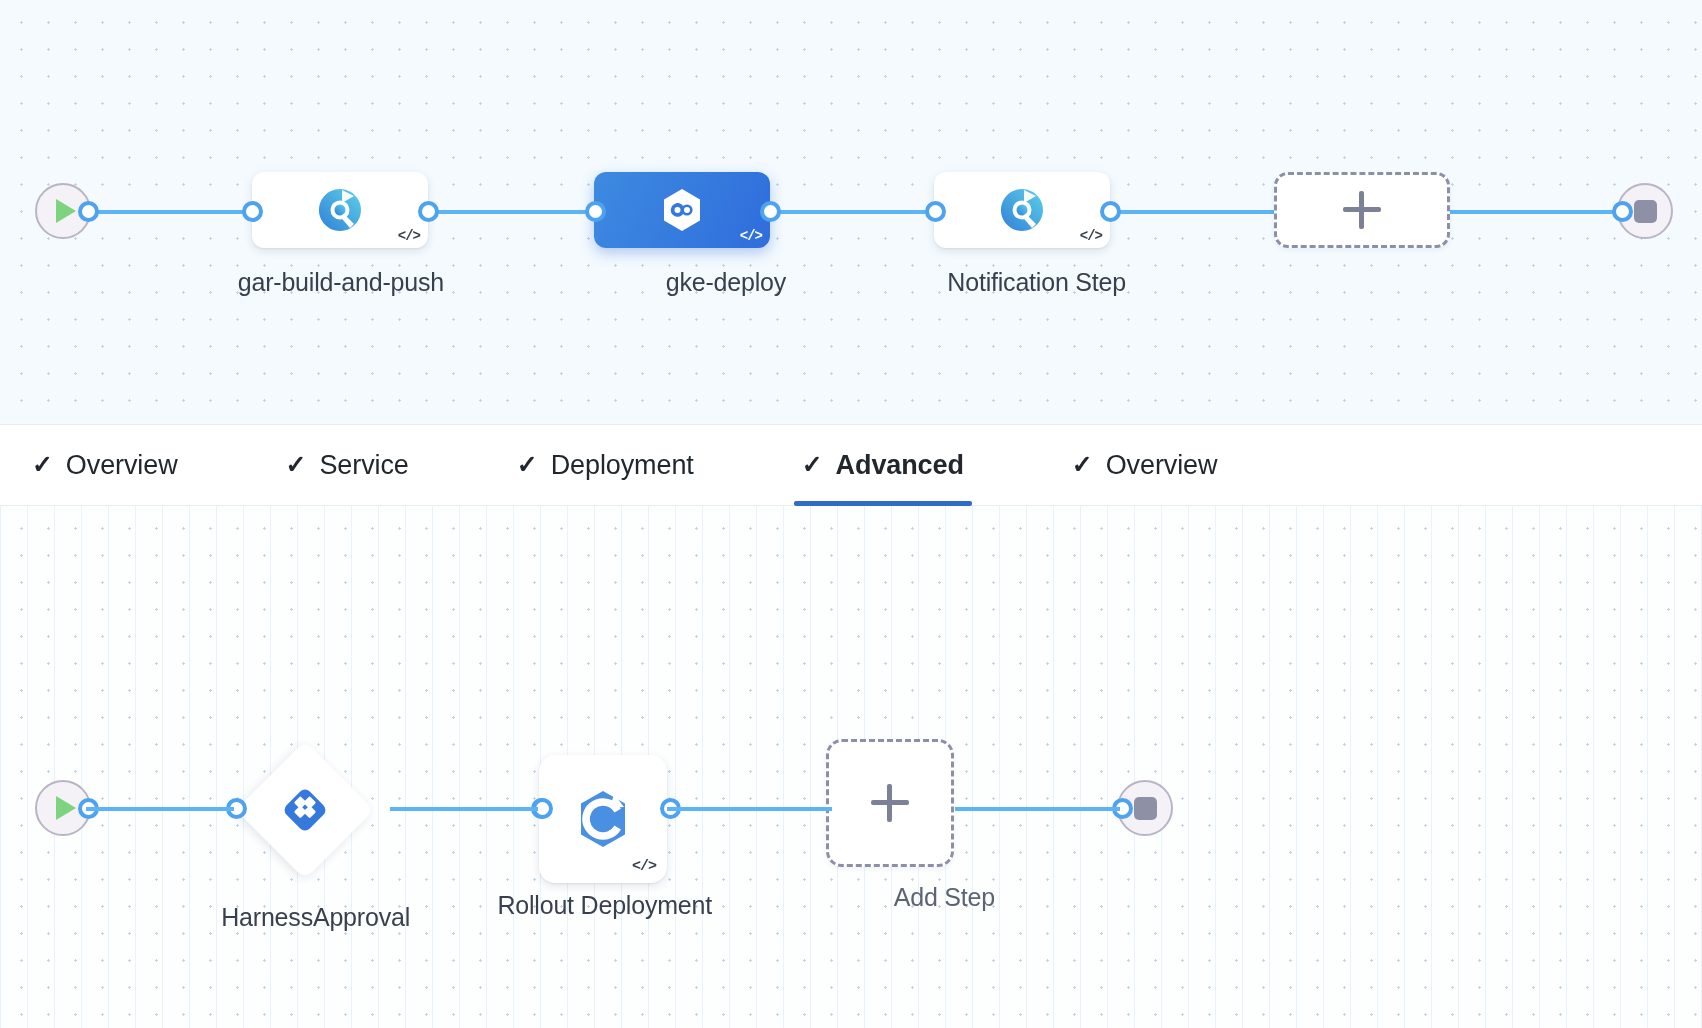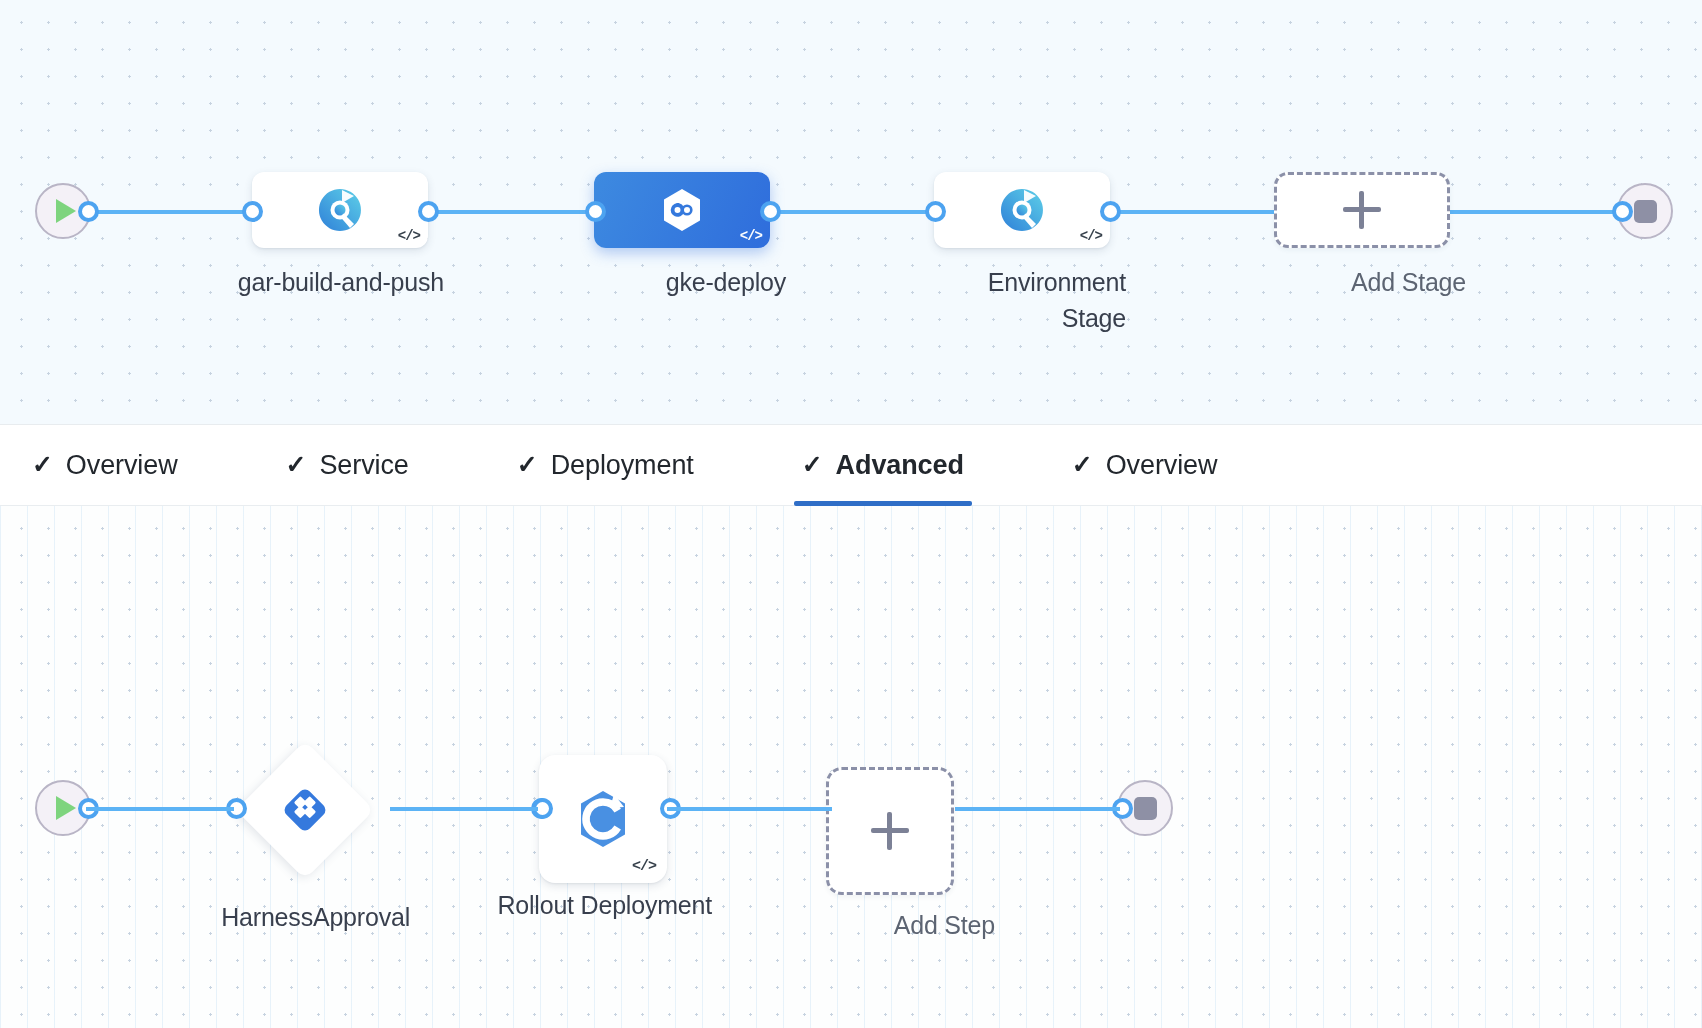--- a/index.html
+++ b/index.html
@@ -264,30 +264,29 @@
             </linearGradient>
           </defs>
           <path d="M24 3 A21 21 0 1 1 23.9 3 Z" fill="url(#ciGrad2)"></path>
           <circle cx="24" cy="24" r="9.5" fill="#ffffff"></circle>
           <circle cx="24" cy="24" r="5.5" fill="url(#ciGrad2)"></circle>
           <path d="M27.5 27.5 L38 38 L34 42 L24.5 31" fill="#ffffff"></path>
           <path d="M26 4 L26 17 L38 10 Z" fill="#ffffff" opacity="0.95"></path>
         </svg>
         <span class="code-badge">&lt;/&gt;</span>
       </div>
-      <div class="node-label" style="left:-16px; top:92px; width:208px;">Environment Stage</div>
+      <div class="node-label" style="left:-16px; top:92px; width:208px;">Notification Step</div>
     </div>
     <div class="port" style="left:925px; top:201px;"></div>
     <div class="port" style="left:1100px; top:201px;"></div>
 
     <div class="node-group" style="left:1274px; top:172px;">
       <div class="dashed-box" style="width:176px; height:76px;">
         <span class="plus"></span>
       </div>
-      <div class="node-label muted" style="left:-16px; top:92px; width:208px;">Add Stage</div>
     </div>
 
     <div class="port" style="left:1612px; top:201px;"></div>
     <div class="terminal" style="left:1617px; top:183px;">
       <div class="stop-sq"></div>
     </div>
   </div>
 
   <div class="divider-top"></div>
 
@@ -350,21 +349,21 @@
           <path d="M33 16 a17 17 0 0 1 14.7 8.5" fill="none" stroke="#ffffff" stroke-width="7.5"></path>
           <path d="M44 8 L54 21 L40 22 Z" fill="#ffffff"></path>
         </svg>
         <span class="code-badge" style="right:11px; bottom:8px; font-size:15px;">&lt;/&gt;</span>
       </div>
       <div class="node-label" style="left:-45px; top:132px; width:218px;">Rollout Deployment</div>
     </div>
     <div class="port" style="left:532px; top:292px;"></div>
     <div class="port" style="left:660px; top:292px;"></div>
 
-    <div class="node-group" style="left:826px; top:261px;">
+    <div class="node-group" style="left:826px; top:233px;">
       <div class="dashed-box" style="width:128px; height:128px; border-radius:16px;">
         <span class="plus"></span>
       </div>
       <div class="node-label muted" style="left:-41px; top:140px; width:210px;">Add Step</div>
     </div>
 
     <div class="port" style="left:1112px; top:292px;"></div>
     <div class="terminal" style="left:1117px; top:274px;">
       <div class="stop-sq"></div>
     </div>

